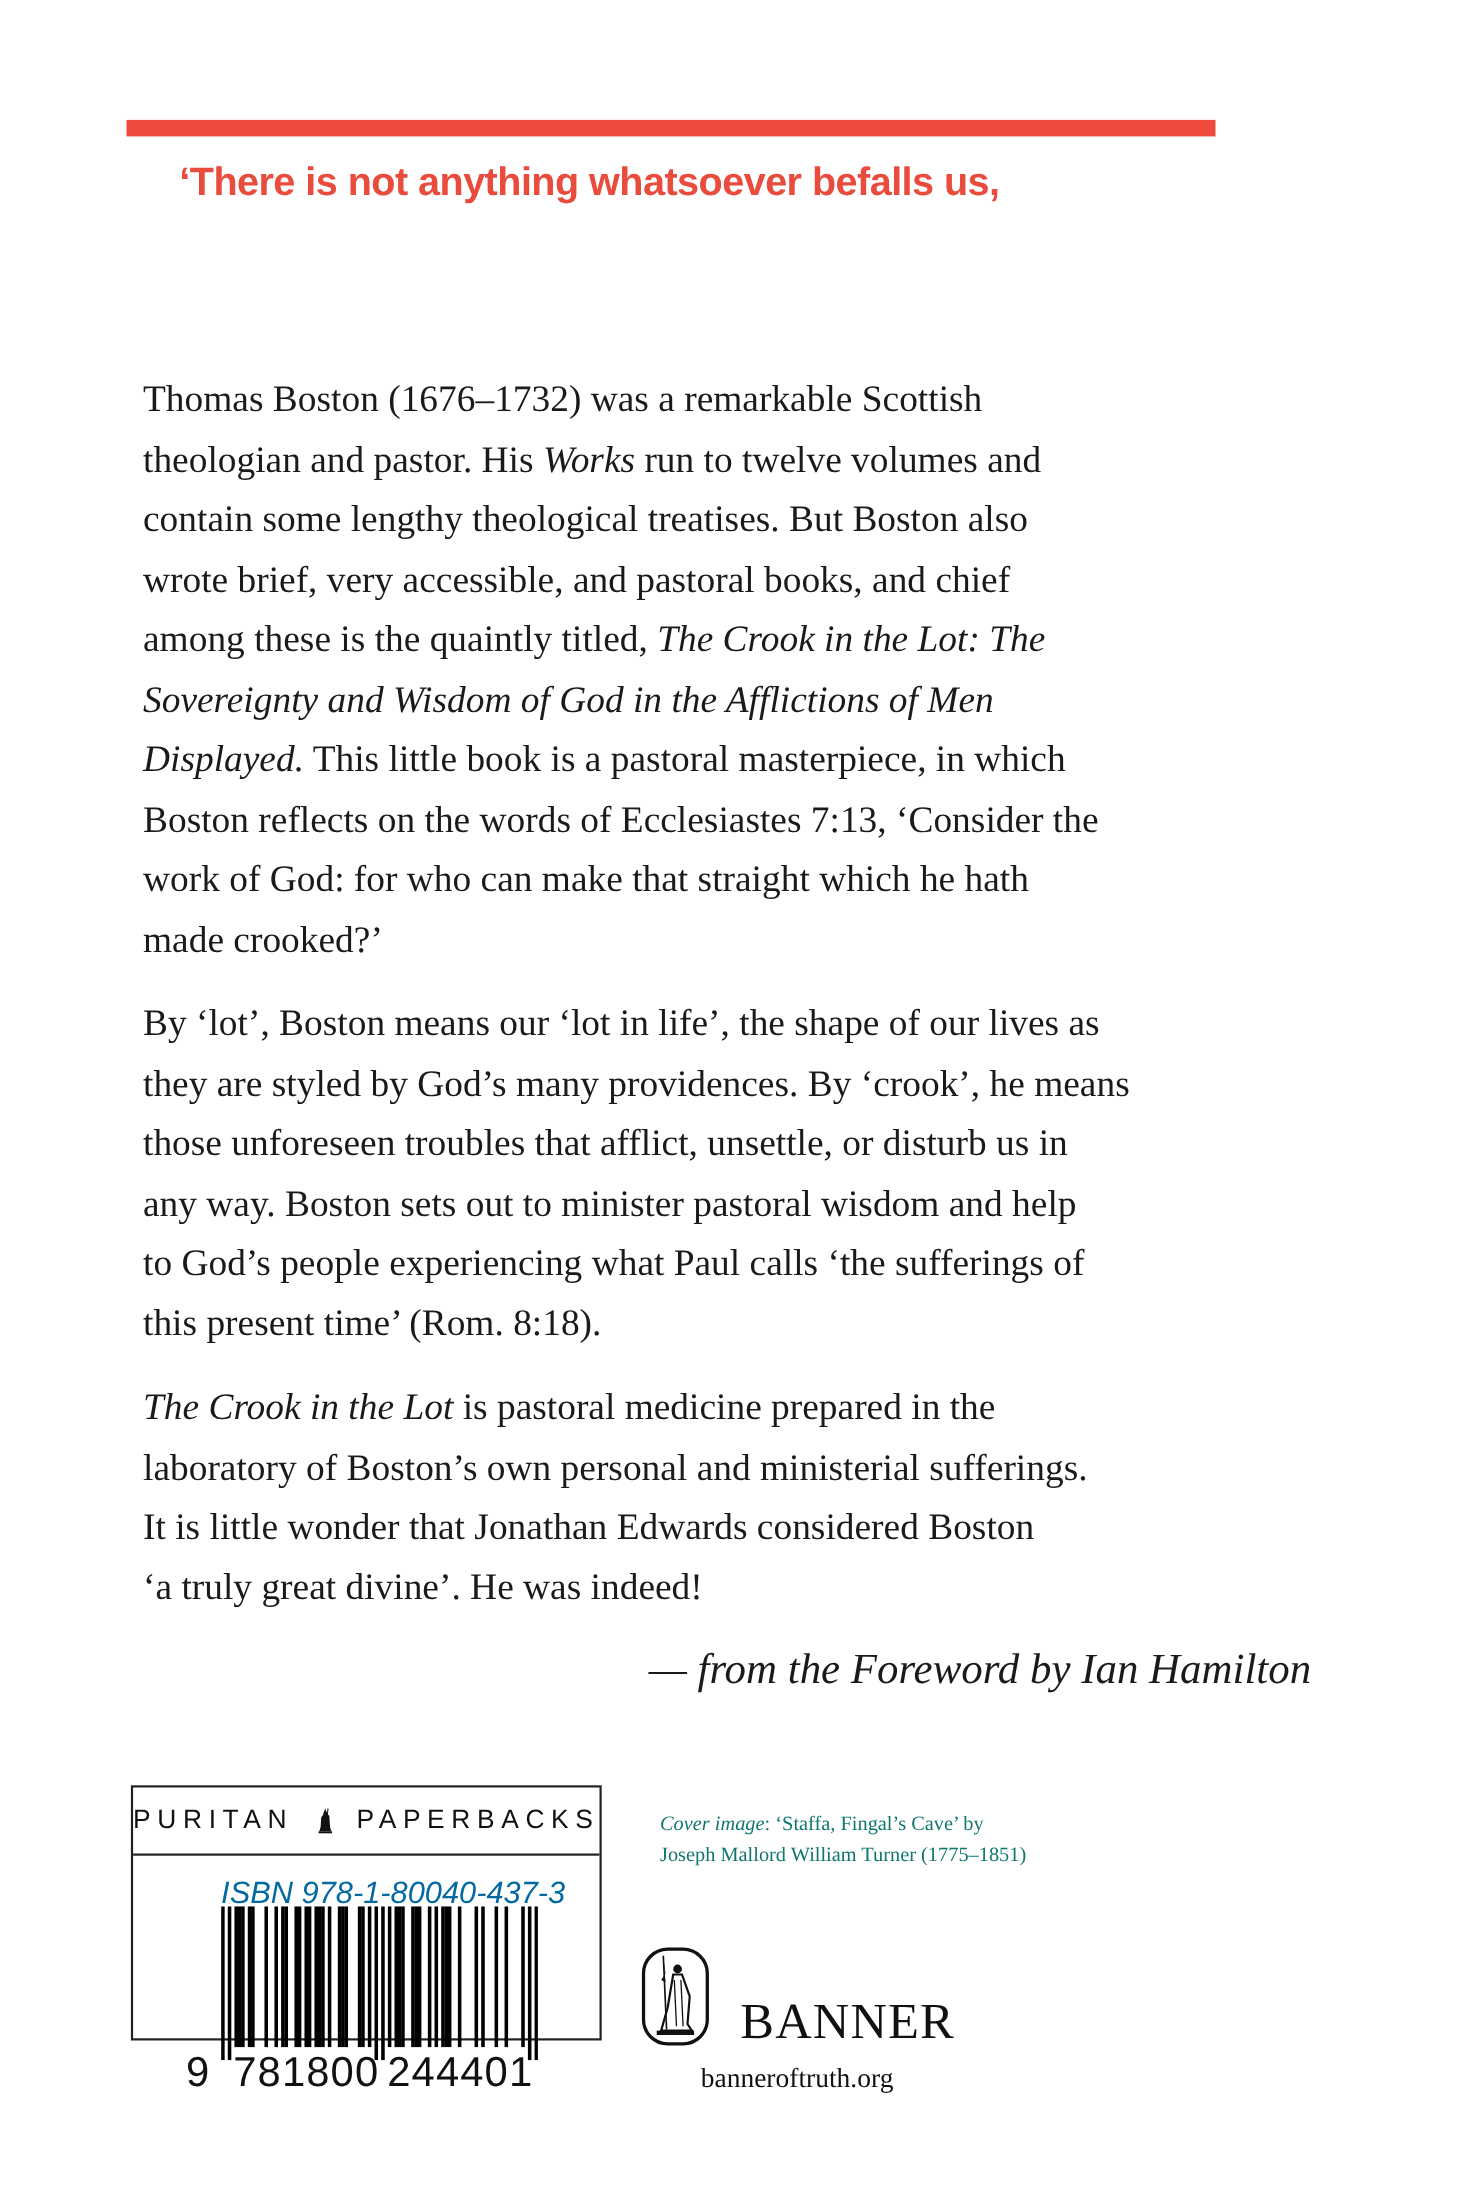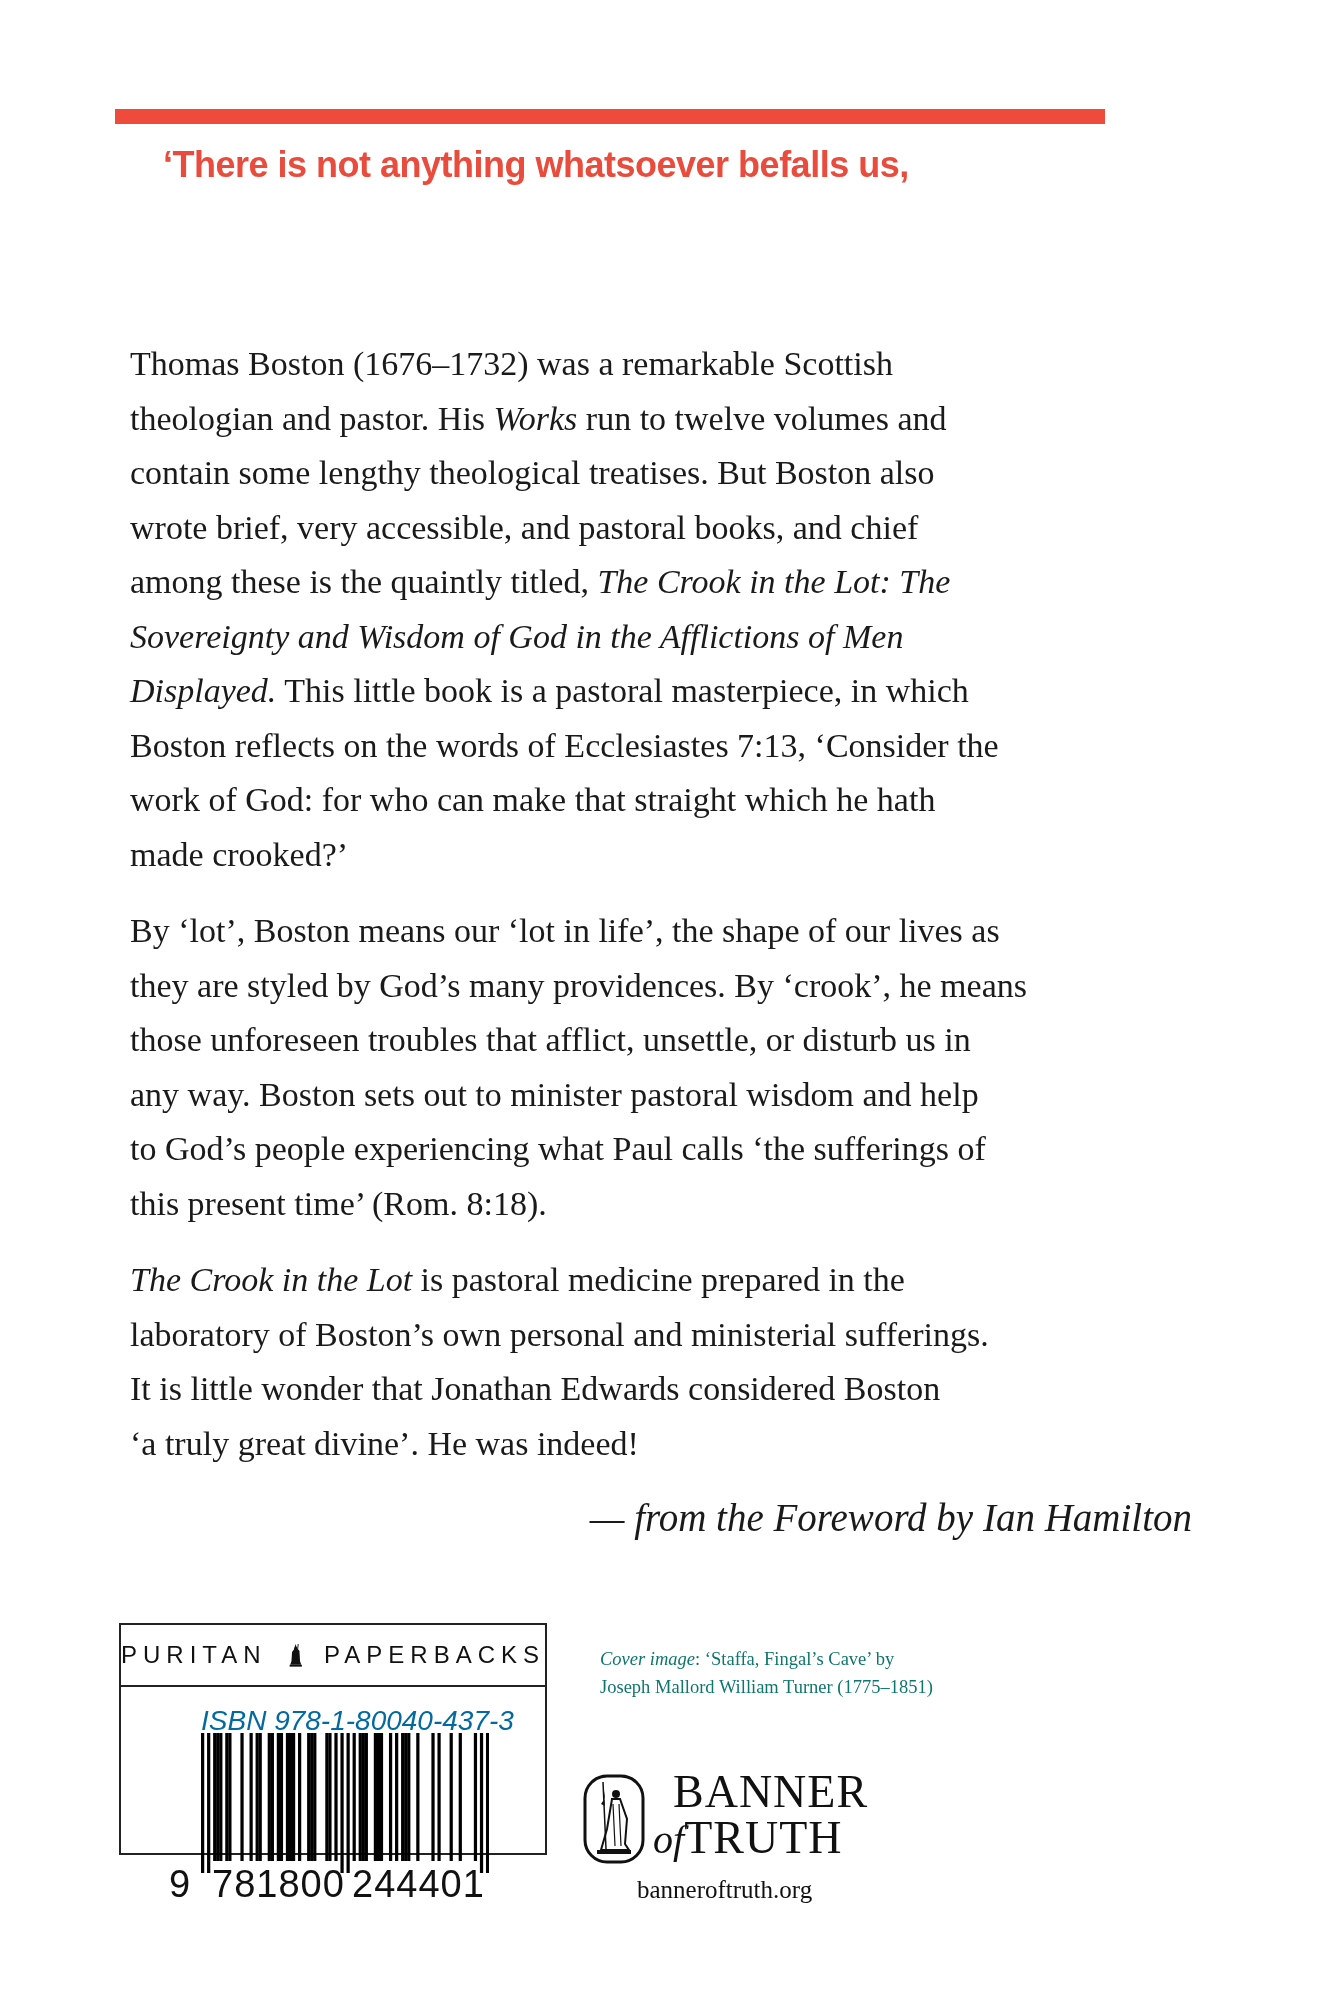--- a/index.html
+++ b/index.html
@@ -149,17 +149,16 @@
     <rect x="2" y="2" width="58" height="86" rx="22" ry="22" fill="none" stroke="#111" stroke-width="3"></rect>
     <path d="M20 10 L22 24 L18 30 L22 32 Z" fill="#111"></path>
     <line x1="20" y1="8" x2="23" y2="75" stroke="#111" stroke-width="1.5"></line>
     <circle cx="33" cy="20" r="4" fill="#111"></circle>
     <path d="M29 25 L37 25 L44 45 L42 70 L46 76 L18 76 L24 55 Z" fill="none" stroke="#111" stroke-width="2"></path>
     <path d="M30 30 L32 72 M36 30 L38 72" stroke="#111" stroke-width="1.2"></path>
     <rect x="14" y="76" width="34" height="4" fill="#111"></rect>
   </svg>
   <div class="wordmark">
     <span class="w1">BANNER</span>
-    <span class="w2"><span class="of">of</span><span>TRUTH</span></span>
   </div>
 </div>
 
 <div class="website">banneroftruth.org</div>
 
 </body></html>

